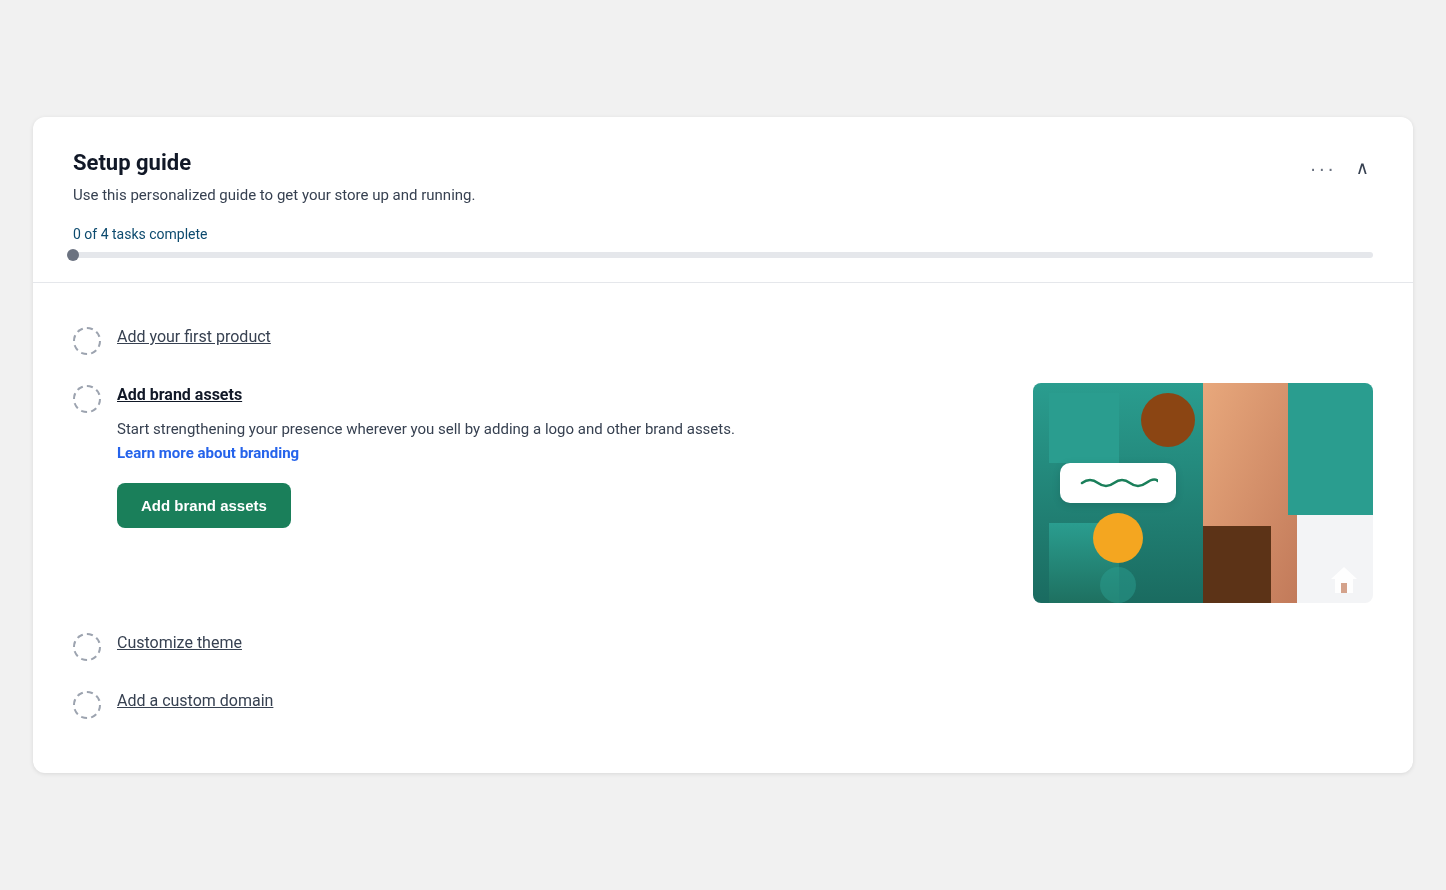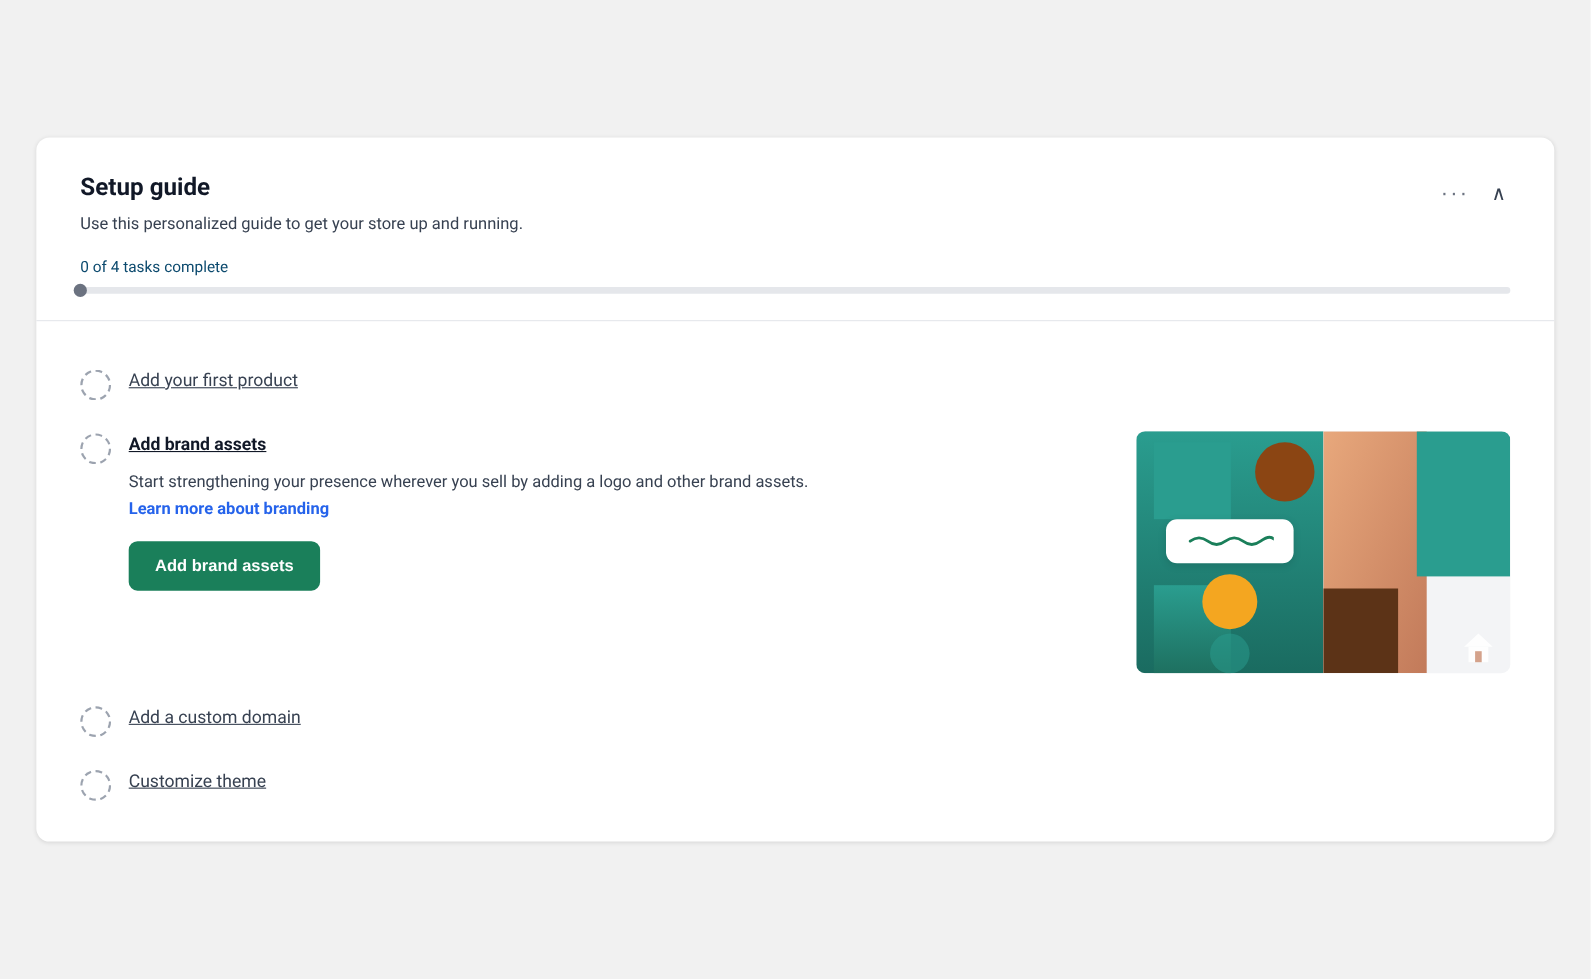--- a/index.html
+++ b/index.html
@@ -16,21 +16,21 @@
       justify-content: center;
       min-height: 100vh;
       padding: 20px;
     }
 
     .card {
       background: #ffffff;
       border-radius: 12px;
       width: 1380px;
       max-width: 100%;
-      padding: 32px 40px 23px 40px;
+      padding: 32px 40px 40px 40px;
       box-shadow: 0 1px 4px rgba(0,0,0,0.1);
     }
 
     .header {
       display: flex;
       align-items: flex-start;
       justify-content: space-between;
       margin-bottom: 8px;
     }
 
@@ -417,25 +417,25 @@
               <div class="illus-brown-triangle"></div>
             </div>
           </div>
         </div>
       </div>
     </div>
 
     <div class="task-item">
       <div class="task-checkbox"></div>
       <div class="task-content">
-        <div class="task-title">Add a custom domain</div>
+        <div class="task-title">Customize theme</div>
       </div>
     </div>
 
     <div class="task-item">
       <div class="task-checkbox"></div>
       <div class="task-content">
-        <div class="task-title">Customize theme</div>
+        <div class="task-title">Add a custom domain</div>
       </div>
     </div>
 
   </div>
 </div>
 
 </body></html>

